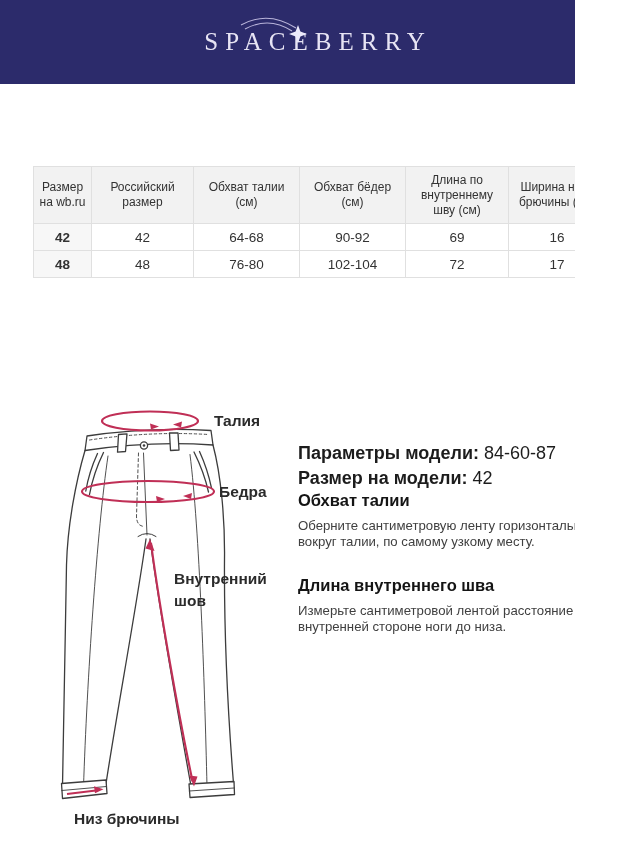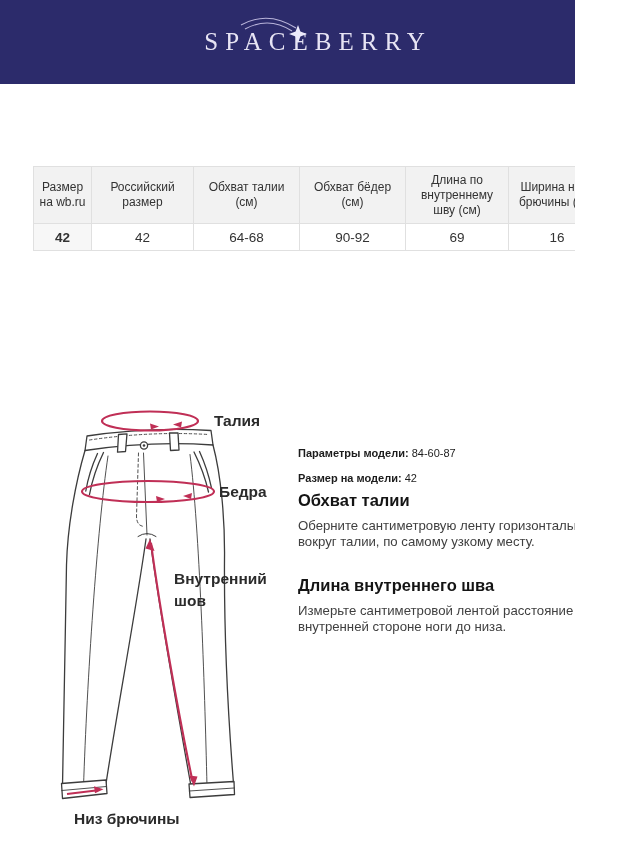--- a/index.html
+++ b/index.html
@@ -28,21 +28,21 @@
   .size-table td{height:27px;font-size:13.5px;background:#fff;}
   .size-table td:first-child{background:var(--table_first_col_bg);font-weight:700;}
 
   
   .diagram{position:absolute;top:395px;left:40px;width:250px;height:450px;}
   .diagram svg{width:100%;height:100%;display:block;}
   .diagram text{font-family:"Liberation Sans",sans-serif;}
 
   
   .info{position:absolute;left:298px;top:441px;width:330px;}
-  .mi-line{font-size:11px;line-height:25px;color:#1c1c1c;}
+  .mi-line{font-size:18px;line-height:25px;color:#1c1c1c;}
   .mi-line b{font-weight:700;}
   .sections{}
   .section{margin-bottom:27px;}
   .section h3{margin:0 0 8px 0;font-size:16.5px;font-weight:700;color:#141414;}
   .section p{margin:0;font-size:13.2px;line-height:15.5px;color:#404040;}
 </style>
 </head>
 <body>
 
 <div class="page">
@@ -78,20 +78,28 @@
         </tr>
       </thead>
     <tbody>
         <tr>
           <td>42</td>
           <td>42</td>
           <td>64-68</td>
           <td>90-92</td>
           <td>69</td>
           <td>16</td>
+        </tr>
+        <tr>
+          <td>48</td>
+          <td>48</td>
+          <td>76-80</td>
+          <td>102-104</td>
+          <td>72</td>
+          <td>17</td>
         </tr>
       </tbody>
   </table>
 
   <div class="diagram">
     <svg viewBox="0 0 250 450">
       <g fill="none" stroke="#3c3c3c" stroke-width="1.3" stroke-linecap="round" stroke-linejoin="round">
 
         <path d="M47,41 Q110,31.5 171,35.5 L173,50 Q110,45.5 45,55.5 Z" fill="#fff"></path>
         <path d="M49.5,45 Q110,36 168.5,39.5" stroke-dasharray="2.5,2.5" stroke-width="0.9"></path>

